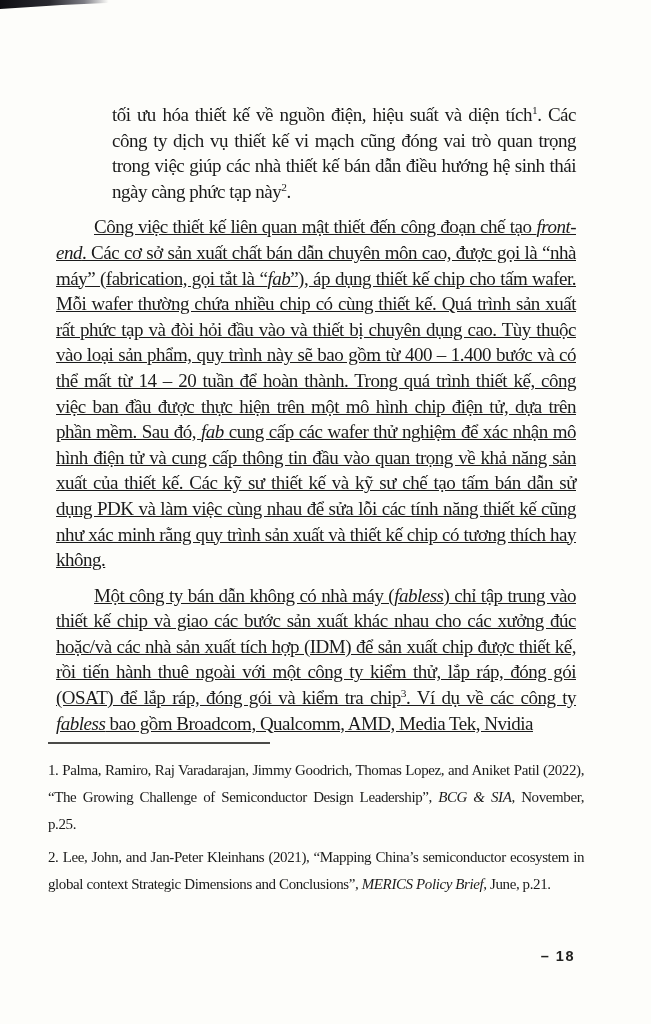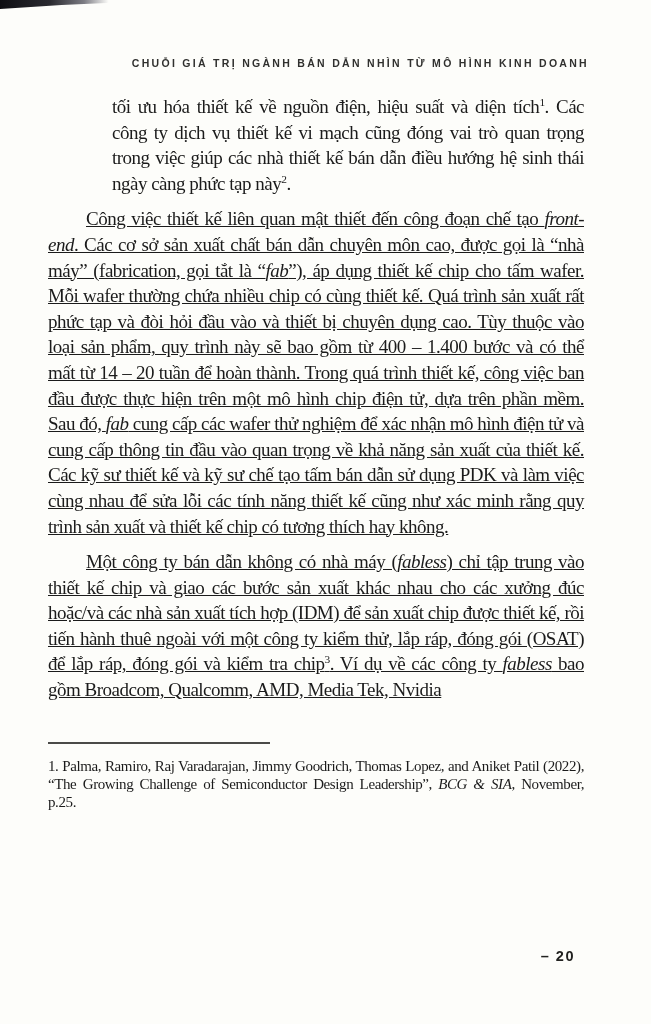--- a/index.html
+++ b/index.html
@@ -27,29 +27,29 @@
     letter-spacing:2.3px;
     color:#30302e;
     white-space:nowrap;
   }
   .body-text {
     position:absolute; left:48px; top:94px; width:536px;
     font-size:19px; line-height:25.6px;
     letter-spacing:-0.5px;
     text-align:justify;
   }
-  .para { margin:0; }
+  .para { margin:8px; }
   .para + .para { margin-top:10px;text-decoration:underline; }
   .para.continuation { margin-left:64px; }
   .para.indent { text-indent:38px; }
   .body-text i, .footnotes i { font-style:italic; }
   sup { font-size:0.6em; line-height:0; vertical-align:super; }
   .footnotes {
     position:absolute; left:48px; top:742px; width:536px;
-    font-size:15px; line-height:18px;
+    font-size:15px; line-height:27px;
     letter-spacing:-0.4px;
     text-align:justify;
   }
   .fn-rule {
     width:222px; height:2px;
     background:#4a4a48;
     margin:0 0 13px 0;
   }
   .footnote { margin:0 0 6px 0; }
   .page-number {
@@ -61,28 +61,28 @@
     white-space:nowrap;
   }
 </style>
 </head>
 <body>
 
 <div class="page">
 
   <div class="artifact-top-left"></div>
 
-  <div class="running-header">CHUỖI GIÁ TRỊ NGÀNH BÁN DẪN NHÌN TỪ MÔ HÌNH KINH DOANH</div>
 
   <div class="body-text">
     <p class="para continuation">tối ưu hóa thiết kế về nguồn điện, hiệu suất và diện tích<sup>1</sup>. Các công ty dịch vụ thiết kế vi mạch cũng đóng vai trò quan trọng trong việc giúp các nhà thiết kế bán dẫn điều hướng hệ sinh thái ngày càng phức tạp này<sup>2</sup>.</p>
     <p class="para indent">Công việc thiết kế liên quan mật thiết đến công đoạn chế tạo <i>front-end</i>. Các cơ sở sản xuất chất bán dẫn chuyên môn cao, được gọi là “nhà máy” (fabrication, gọi tắt là “<i>fab</i>”), áp dụng thiết kế chip cho tấm wafer. Mỗi wafer thường chứa nhiều chip có cùng thiết kế. Quá trình sản xuất rất phức tạp và đòi hỏi đầu vào và thiết bị chuyên dụng cao. Tùy thuộc vào loại sản phẩm, quy trình này sẽ bao gồm từ 400 – 1.400 bước và có thể mất từ 14 – 20 tuần để hoàn thành. Trong quá trình thiết kế, công việc ban đầu được thực hiện trên một mô hình chip điện tử, dựa trên phần mềm. Sau đó, <i>fab</i> cung cấp các wafer thử nghiệm để xác nhận mô hình điện tử và cung cấp thông tin đầu vào quan trọng về khả năng sản xuất của thiết kế. Các kỹ sư thiết kế và kỹ sư chế tạo tấm bán dẫn sử dụng PDK và làm việc cùng nhau để sửa lỗi các tính năng thiết kế cũng như xác minh rằng quy trình sản xuất và thiết kế chip có tương thích hay không.</p>
     <p class="para indent">Một công ty bán dẫn không có nhà máy (<i>fabless</i>) chỉ tập trung vào thiết kế chip và giao các bước sản xuất khác nhau cho các xưởng đúc hoặc/và các nhà sản xuất tích hợp (IDM) để sản xuất chip được thiết kế, rồi tiến hành thuê ngoài với một công ty kiểm thử, lắp ráp, đóng gói (OSAT) để lắp ráp, đóng gói và kiểm tra chip<sup>3</sup>. Ví dụ về các công ty <i>fabless</i> bao gồm Broadcom, Qualcomm, AMD, Media Tek, Nvidia</p>
   </div>
 
   <div class="footnotes">
     <div class="fn-rule"></div>
     <p class="footnote">1. Palma, Ramiro, Raj Varadarajan, Jimmy Goodrich, Thomas Lopez, and Aniket Patil (2022), “The Growing Challenge of Semiconductor Design Leadership”, <i>BCG &amp; SIA</i>, November, p.25.</p>
+    <p class="footnote">2. Lee, John, and Jan-Peter Kleinhans (2021), “Mapping China’s semiconductor ecosystem in global context Strategic Dimensions and Conclusions”, <i>MERICS Policy Brief</i>, June, p.21.</p>
   </div>
 
-  <div class="page-number">– 20</div>
+  <div class="page-number">– 18</div>
 
 </div>
 
 </body></html>

